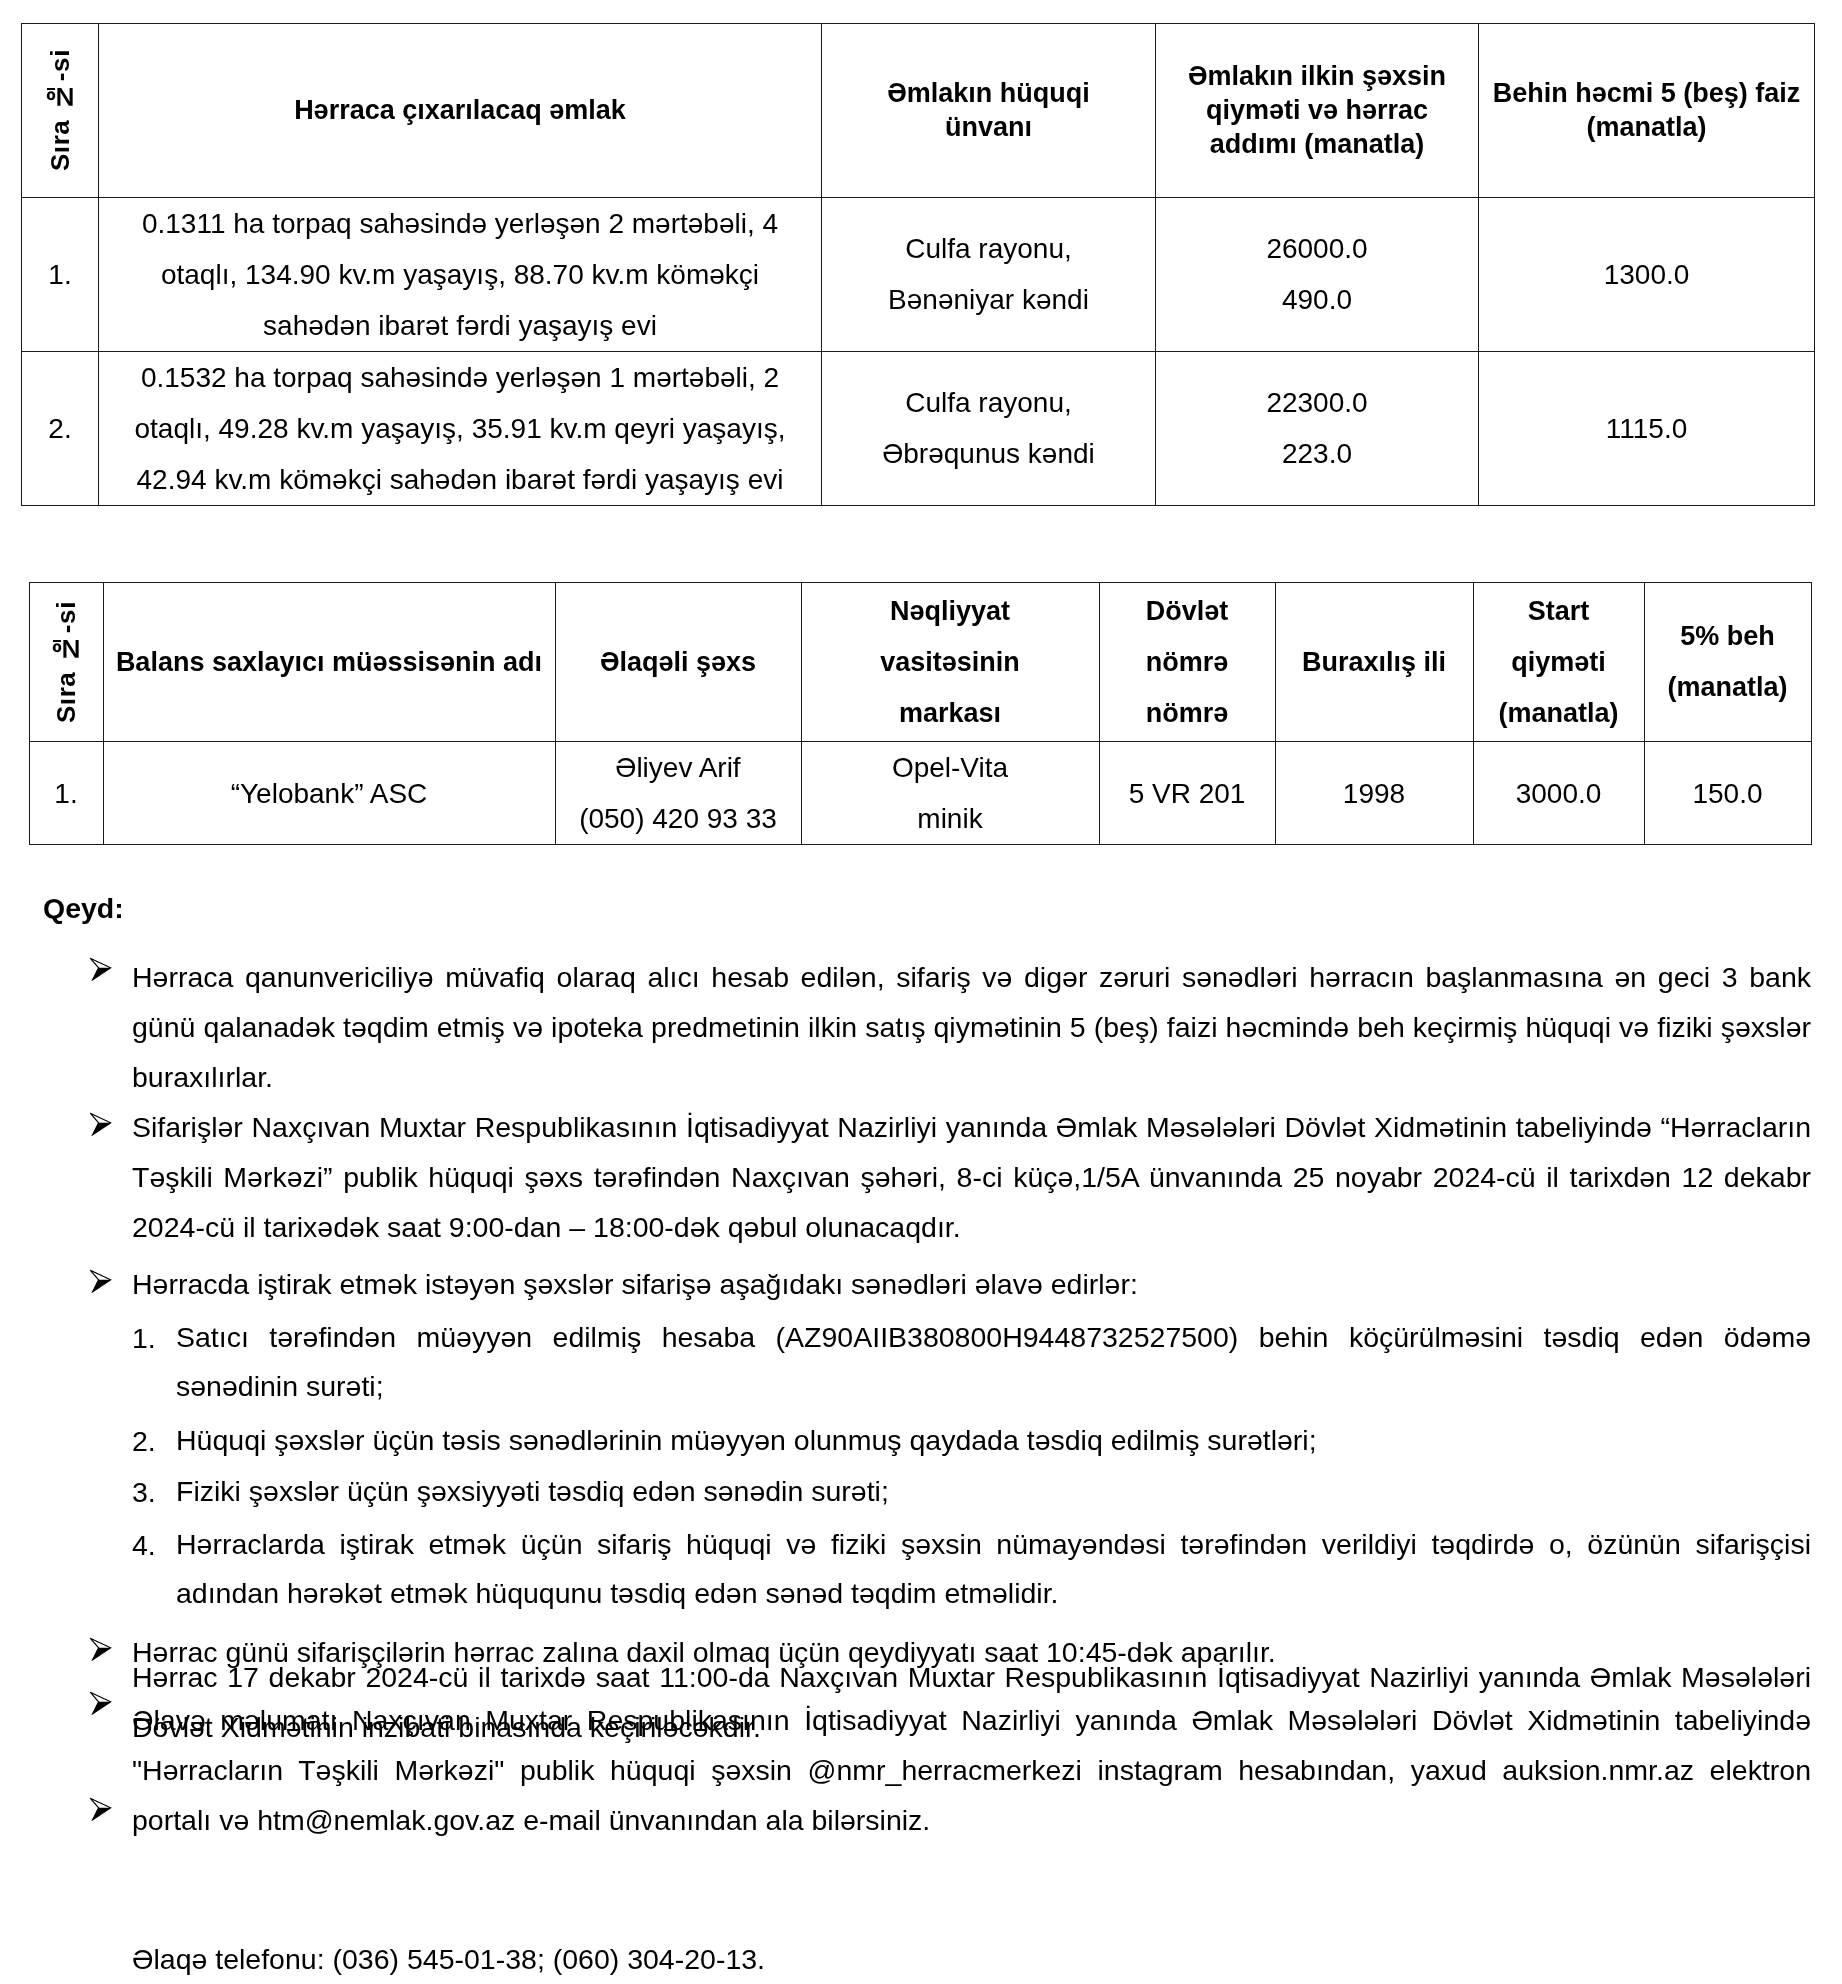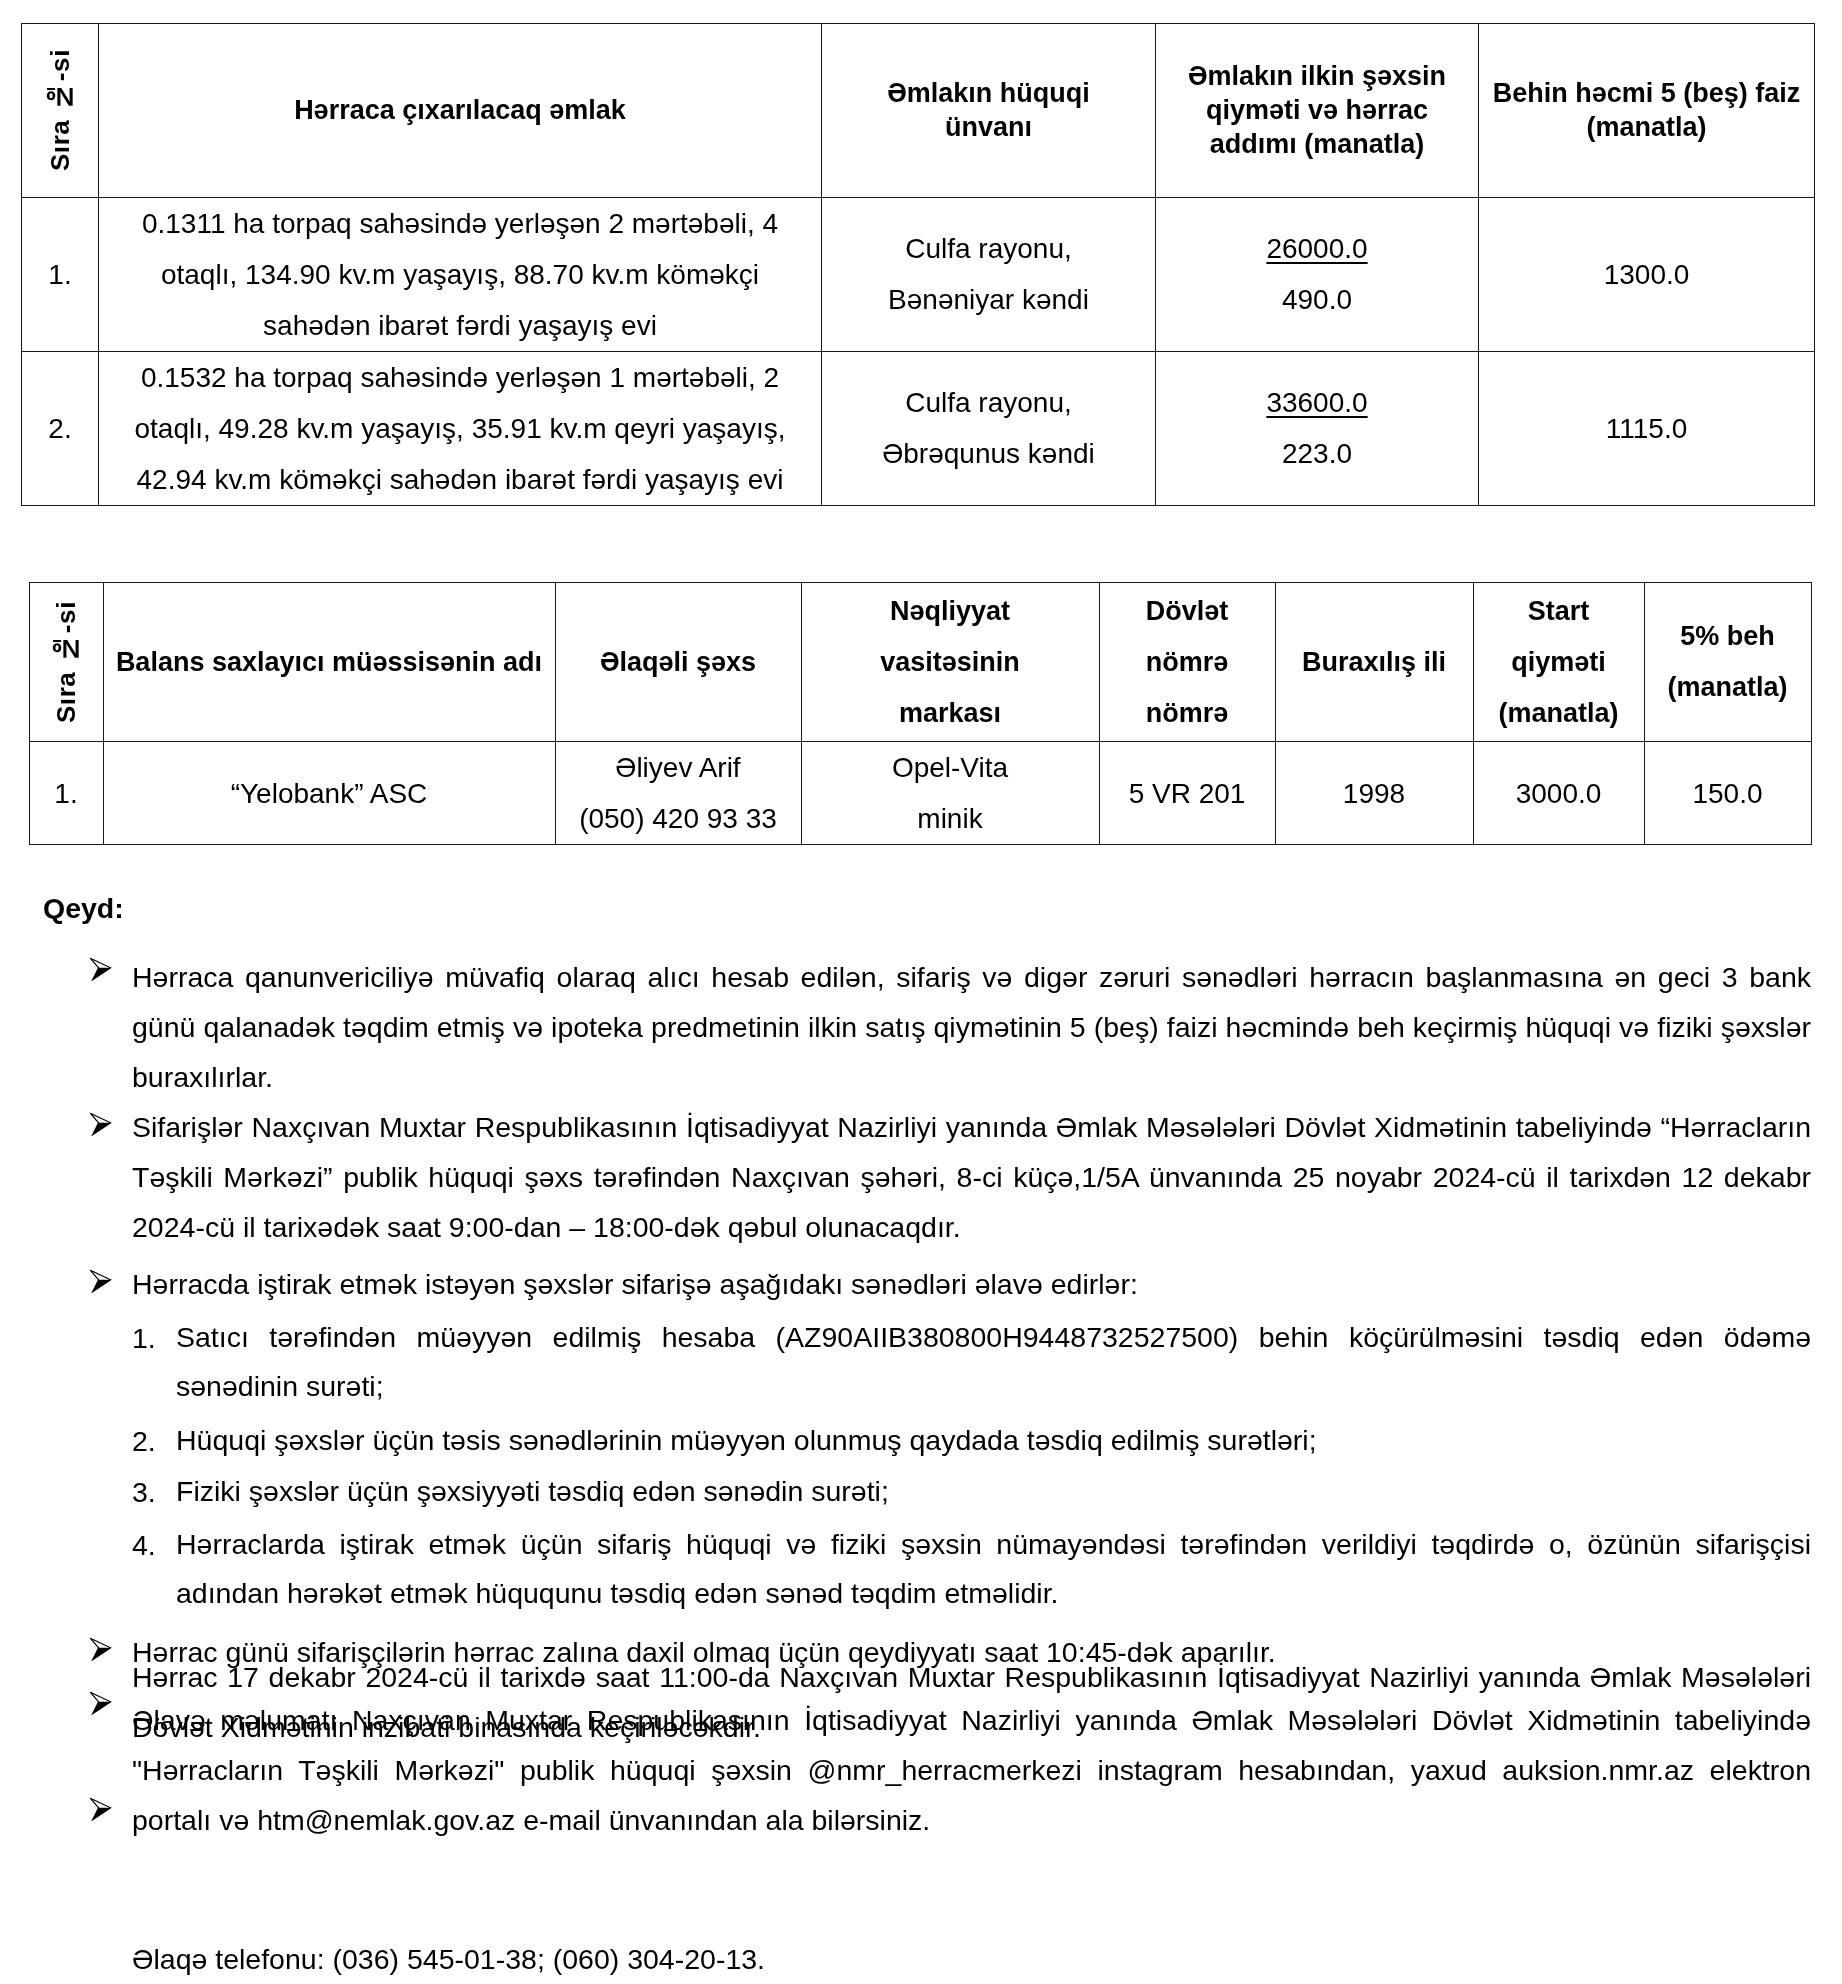--- a/index.html
+++ b/index.html
@@ -13,21 +13,21 @@
   
   #t1 { left: 21px; top: 22.5px; width: 1793px; }
   #t1 th { font-size: 27px; line-height: 34px; height: 173px; }
   #t1 td { font-size: 28px; line-height: 51px; height: 151px; }
   
   #t2 { left: 28.5px; top: 582px; width: 1783px; }
   #t2 th { font-size: 27px; line-height: 51px; height: 158px; }
   #t2 td { font-size: 28px; line-height: 51px; height: 100px; }
   .vert-wrap { display: flex; align-items: center; justify-content: center; height: 100%; }
   .vert { writing-mode: vertical-rl; transform: rotate(180deg); white-space: nowrap; font-weight: bold; font-size: 26px; letter-spacing: 0.6px; }
-  .ul { text-decoration: underline; text-underline-offset: 3.6px; }
+  .ul { text-underline-offset: 3.6px; }
   .stack span { display: block; }
 
   
   #notes { position: absolute; left: 0; top: 0; width: 1843px; }
   .qeyd { position: absolute; left: 43px; top: 890px; font-size: 28.5px; font-weight: bold; line-height: 36px; }
   .para { position: absolute; left: 132px; width: 1679px; font-size: 28.5px; line-height: 50px; text-align: justify; text-align-last: left; }
   .bullet { position: absolute; left: 89px; width: 24px; height: 24px; }
   .num { position: absolute; left: 132px; font-size: 28.5px; line-height: 50px; }
   .npara { position: absolute; left: 176px; width: 1635px; font-size: 28.5px; line-height: 49px; text-align: justify; text-align-last: left; }
   .plain { position: absolute; left: 132px; font-size: 28.5px; line-height: 50px; white-space: nowrap; }
@@ -82,21 +82,21 @@
       <td>2.</td>
       <td>
           <div style="padding:0 0px">0.1532 ha torpaq sahəsində yerləşən 1 mərtəbəli, 2 otaqlı, 49.28 kv.m yaşayış, 35.91 kv.m qeyri yaşayış, 42.94 kv.m köməkçi sahədən ibarət fərdi yaşayış evi</div>
         </td>
       <td class="stack">
         <span>Culfa rayonu,</span>
         <span>Əbrəqunus kəndi</span>
       </td>
       <td class="stack">
         <span>
-            <span class="ul">33600.0</span>
+            <span class="ul">22300.0</span>
           </span>
         <span>223.0</span>
       </td>
       <td>1115.0</td>
     </tr>
   </tbody>
 </table>
 
 <table id="t2">
   <colgroup>

